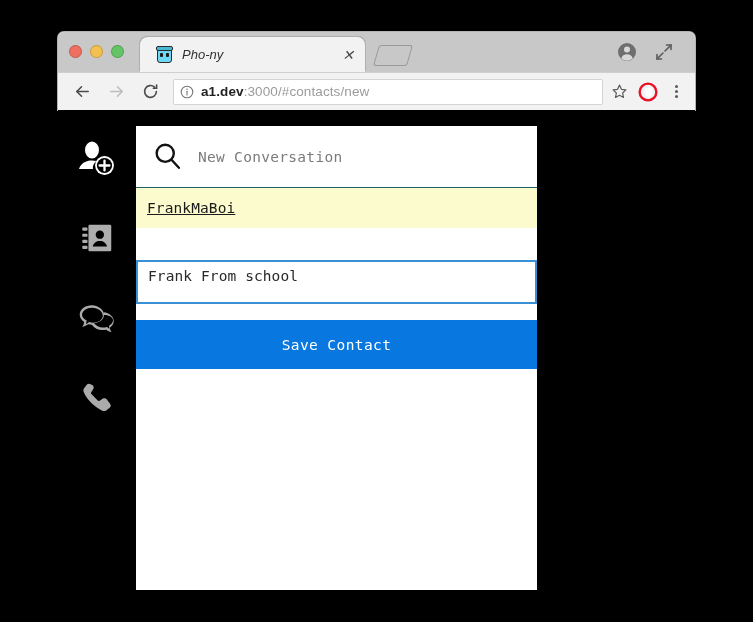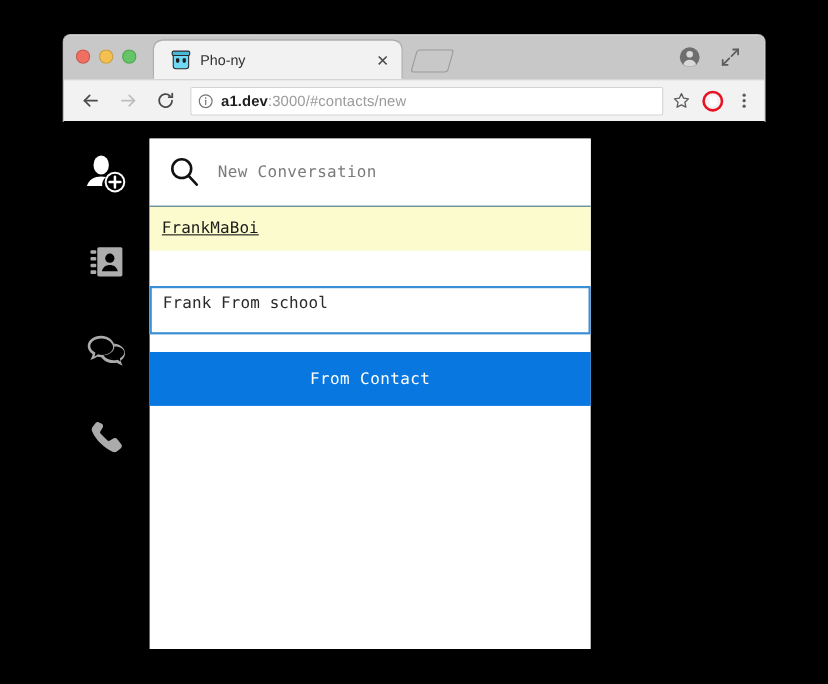--- a/index.html
+++ b/index.html
@@ -19,20 +19,21 @@
     box-shadow:0 0 0 1px #b4b4b4;
     overflow:hidden;
   }
 
   
   #tab-strip{
     position:relative;
     height:40px;
     background:#c8c8c8;
     border-radius:6px 6px 0 0;
+    font-style:italic;
   }
   .traffic{
     position:absolute; top:13px;
     width:13px; height:13px; border-radius:50%;
   }
   .traffic.red   { left:11px;  background:#ef6f61; box-shadow:inset 0 0 0 1px rgba(0,0,0,.18); }
   .traffic.yellow{ left:32px;  background:#f4c04f; box-shadow:inset 0 0 0 1px rgba(0,0,0,.18); }
   .traffic.green { left:53px;  background:#65c466; box-shadow:inset 0 0 0 1px rgba(0,0,0,.18); }
 
   #tab-active{
@@ -337,16 +338,16 @@
 
     <div class="gap"></div>
 
 
     <div class="gap"></div>
 
     <div id="note-wrap">
       <textarea id="note" style="">Frank From school</textarea>
     </div>
 
-    <button id="save-btn">From Contact</button>
+    <button id="save-btn">Save Contact</button>
 
   </div>
 </div>
 
 </body></html>

